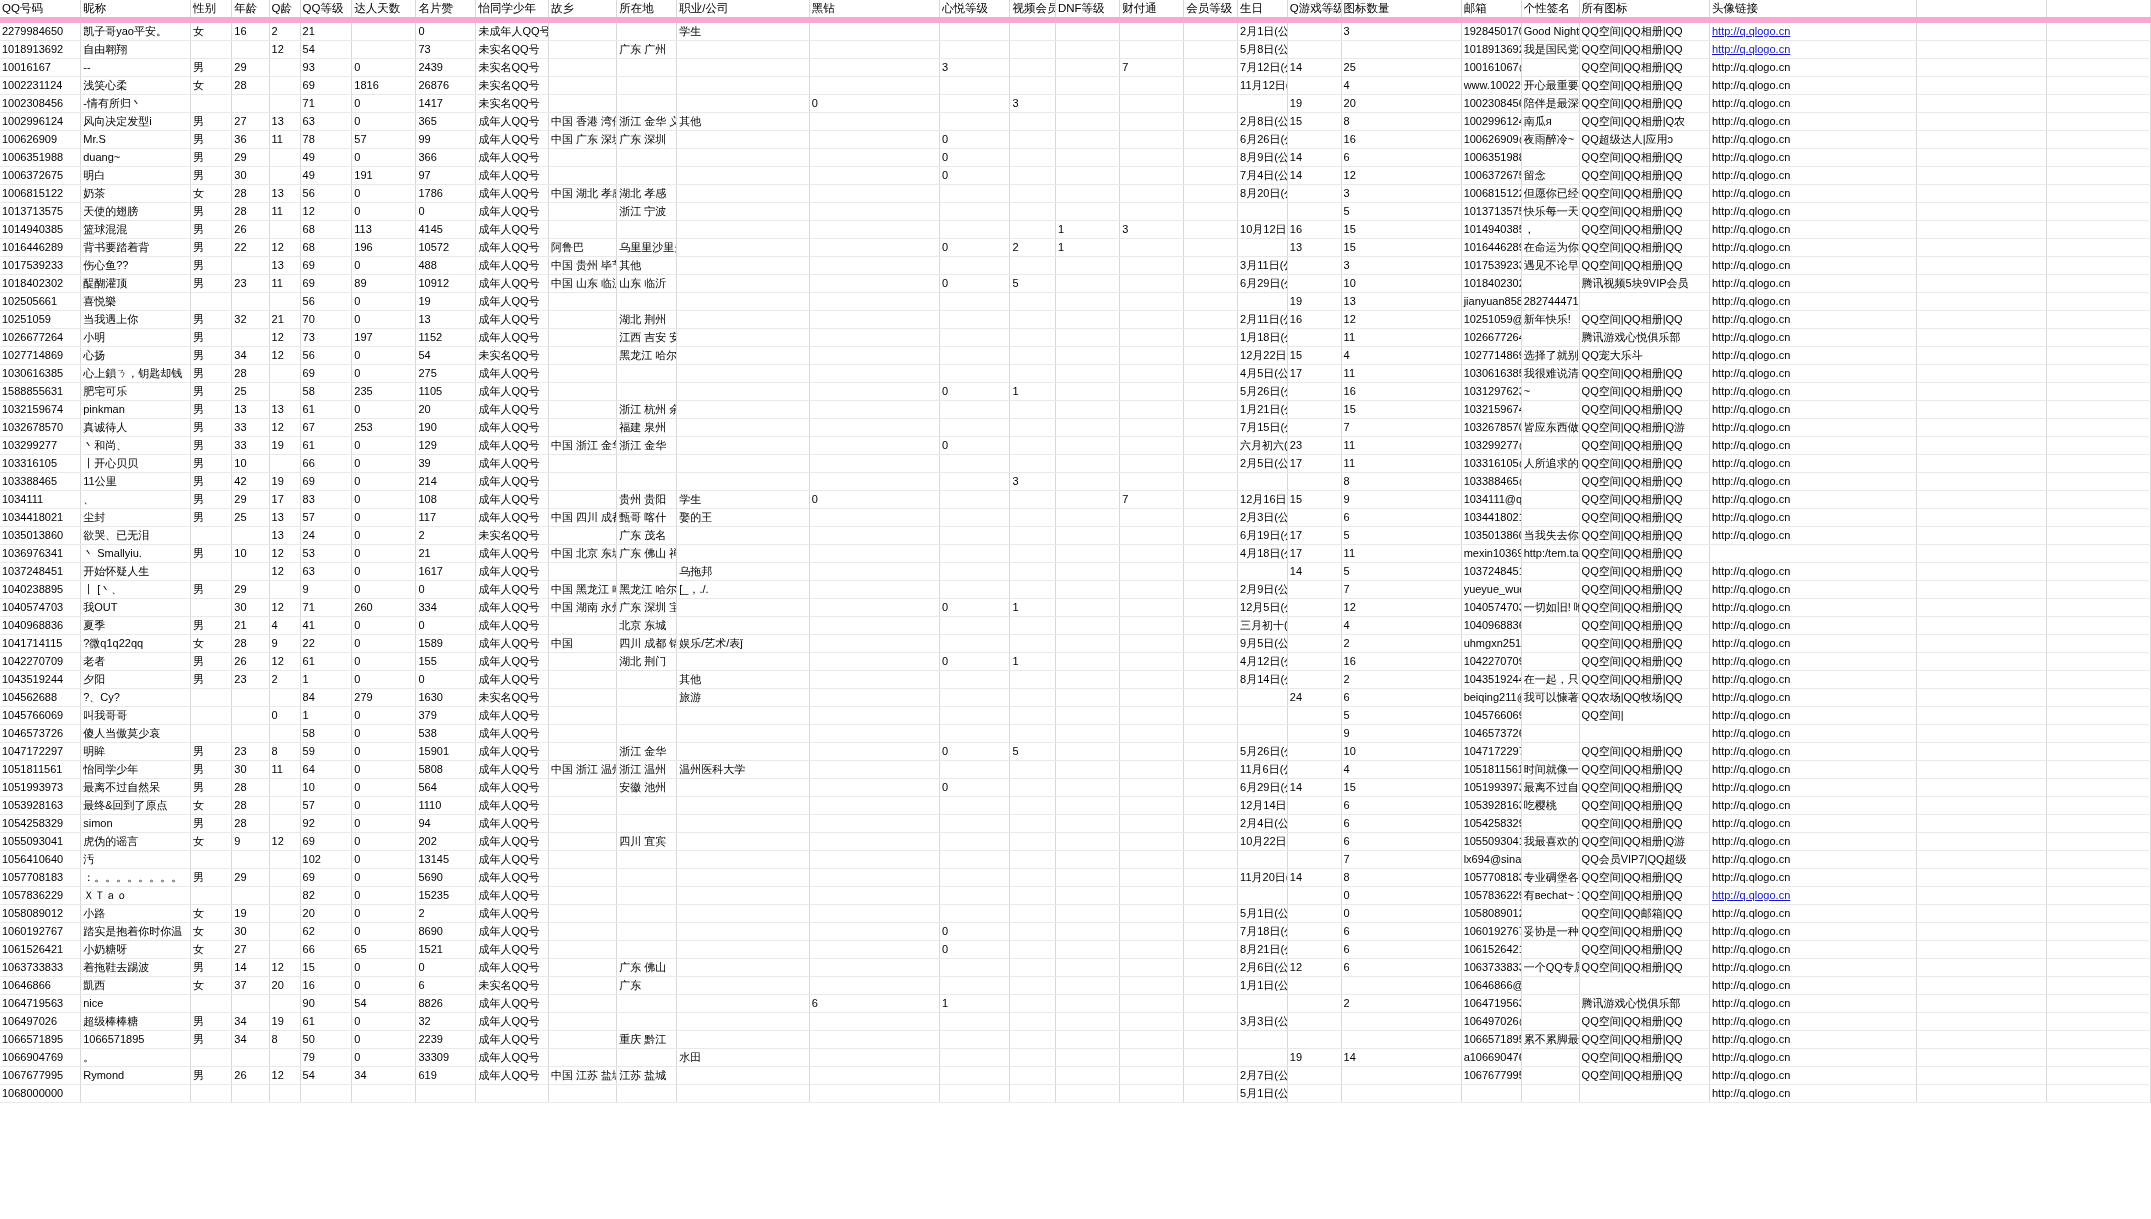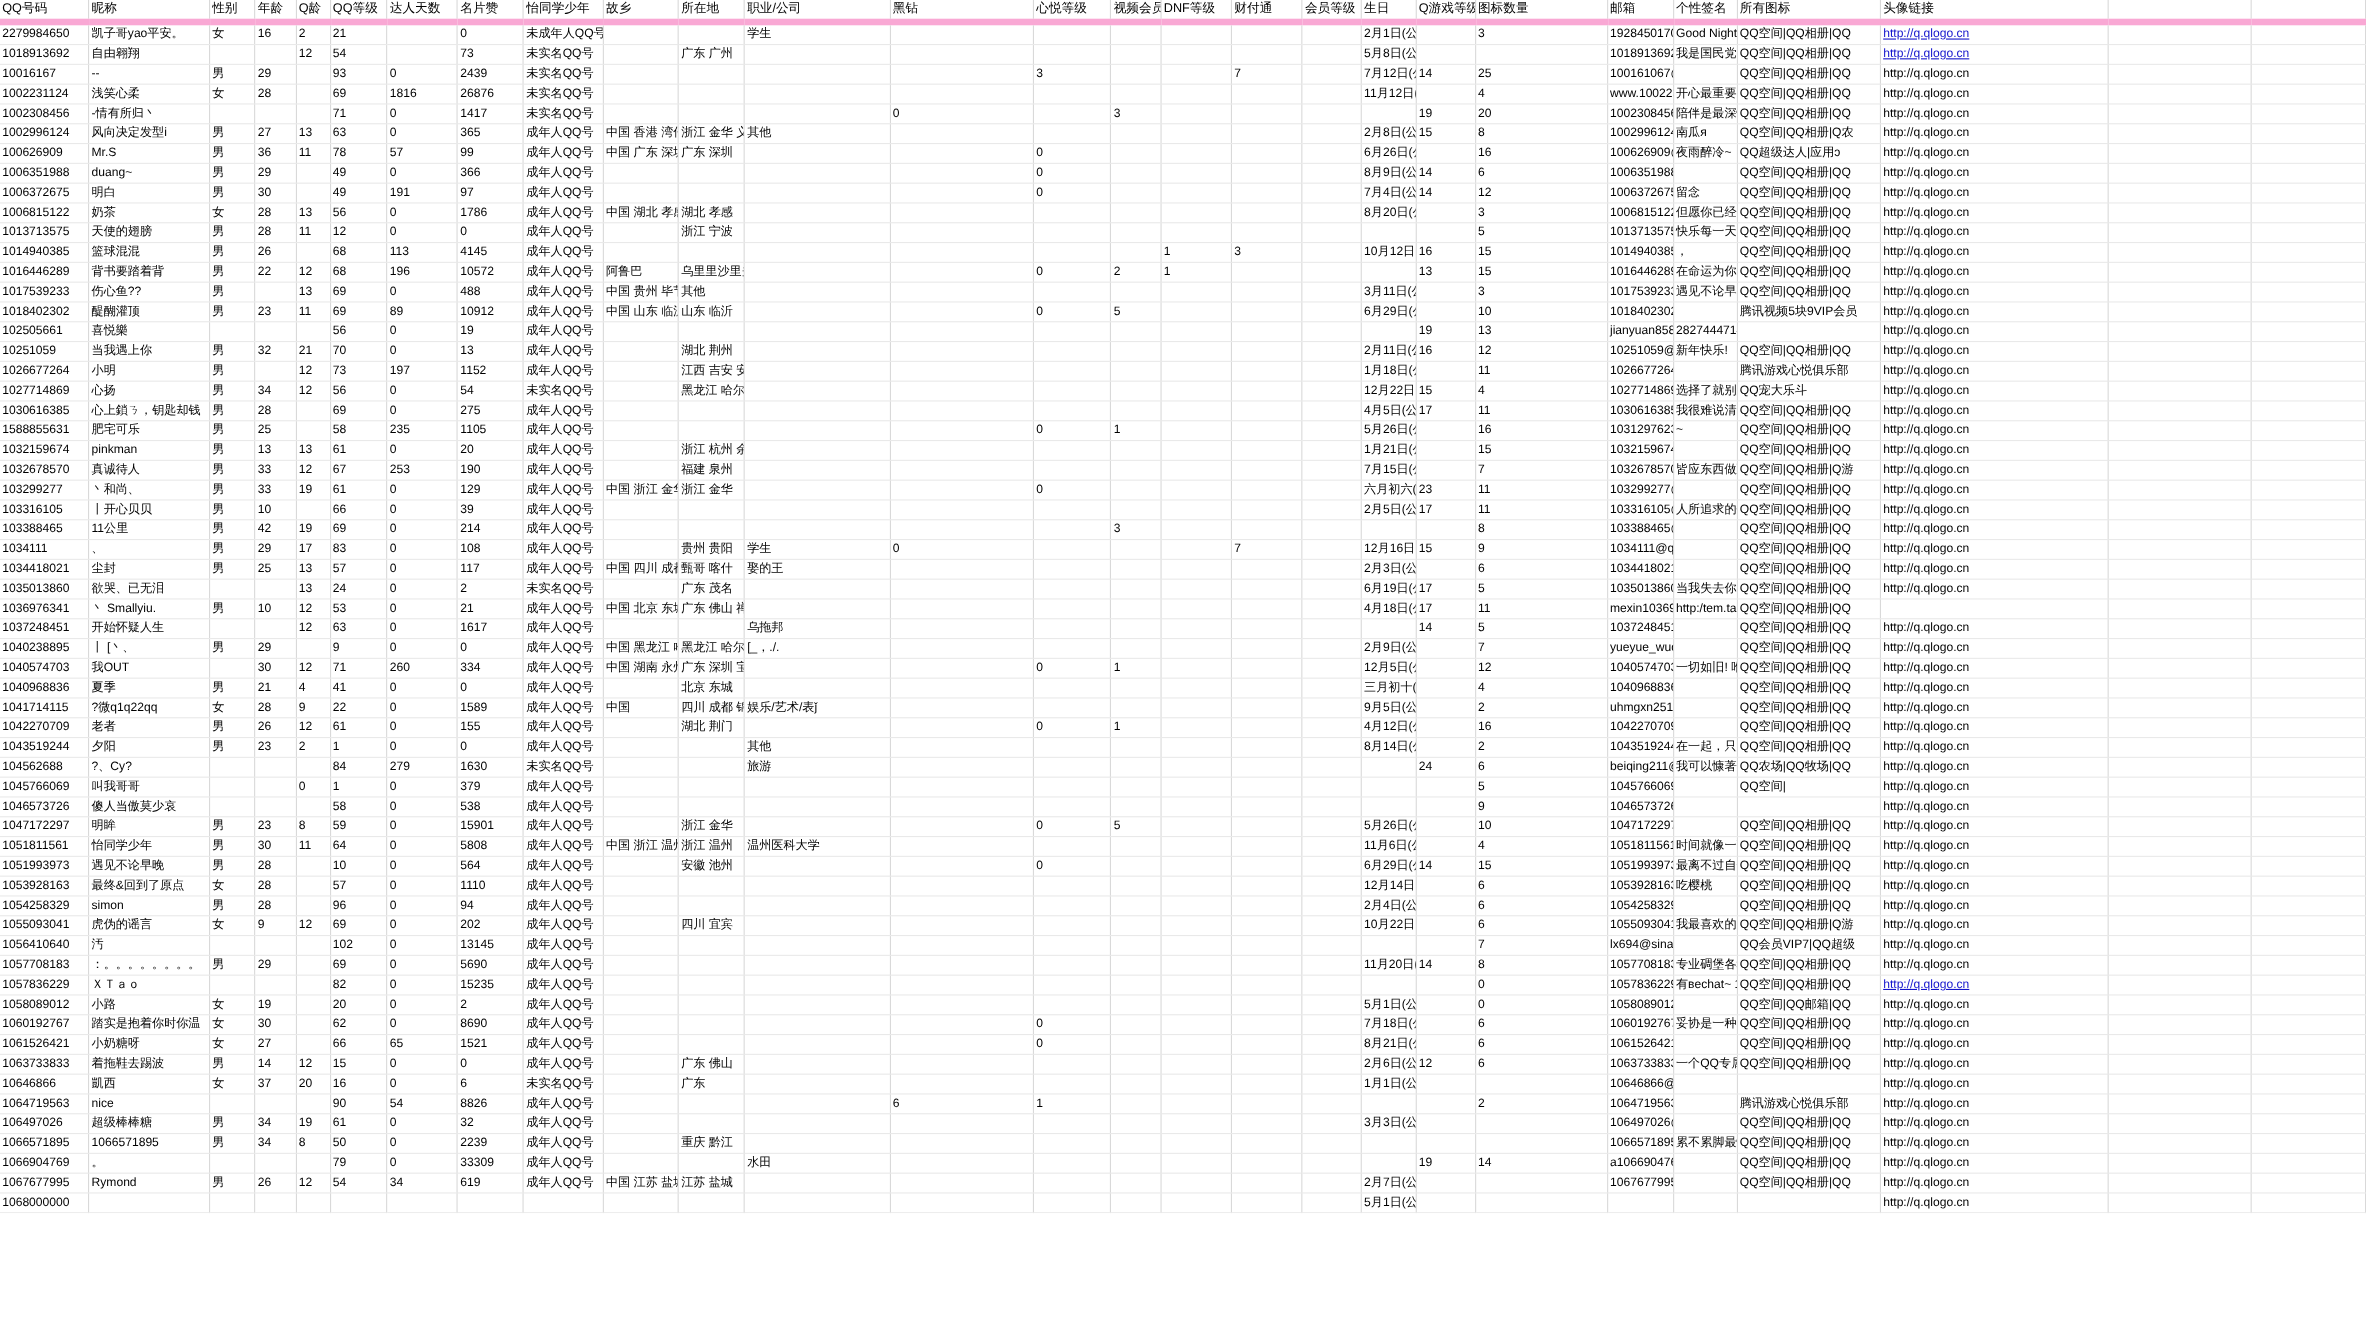--- a/index.html
+++ b/index.html
@@ -1332,21 +1332,21 @@
           <td>4</td>
           <td>1051811561@qq.com</td>
           <td>时间就像一张网，你</td>
           <td>QQ空间|QQ相册|QQ</td>
           <td><span class="">http://q.qlogo.cn</span></td>
           <td></td>
           <td></td>
         </tr>
         <tr>
           <td>1051993973</td>
-          <td>遇见不论早晚</td>
+          <td>最离不过自然呆</td>
           <td>男</td>
           <td>28</td>
           <td></td>
           <td>10</td>
           <td>0</td>
           <td>564</td>
           <td>成年人QQ号</td>
           <td></td>
           <td>安徽 池州</td>
           <td></td>
@@ -1394,21 +1394,21 @@
           <td><span class="">http://q.qlogo.cn</span></td>
           <td></td>
           <td></td>
         </tr>
         <tr>
           <td>1054258329</td>
           <td>simon</td>
           <td>男</td>
           <td>28</td>
           <td></td>
-          <td>96</td>
+          <td>92</td>
           <td>0</td>
           <td>94</td>
           <td>成年人QQ号</td>
           <td></td>
           <td></td>
           <td></td>
           <td></td>
           <td></td>
           <td></td>
           <td></td>

